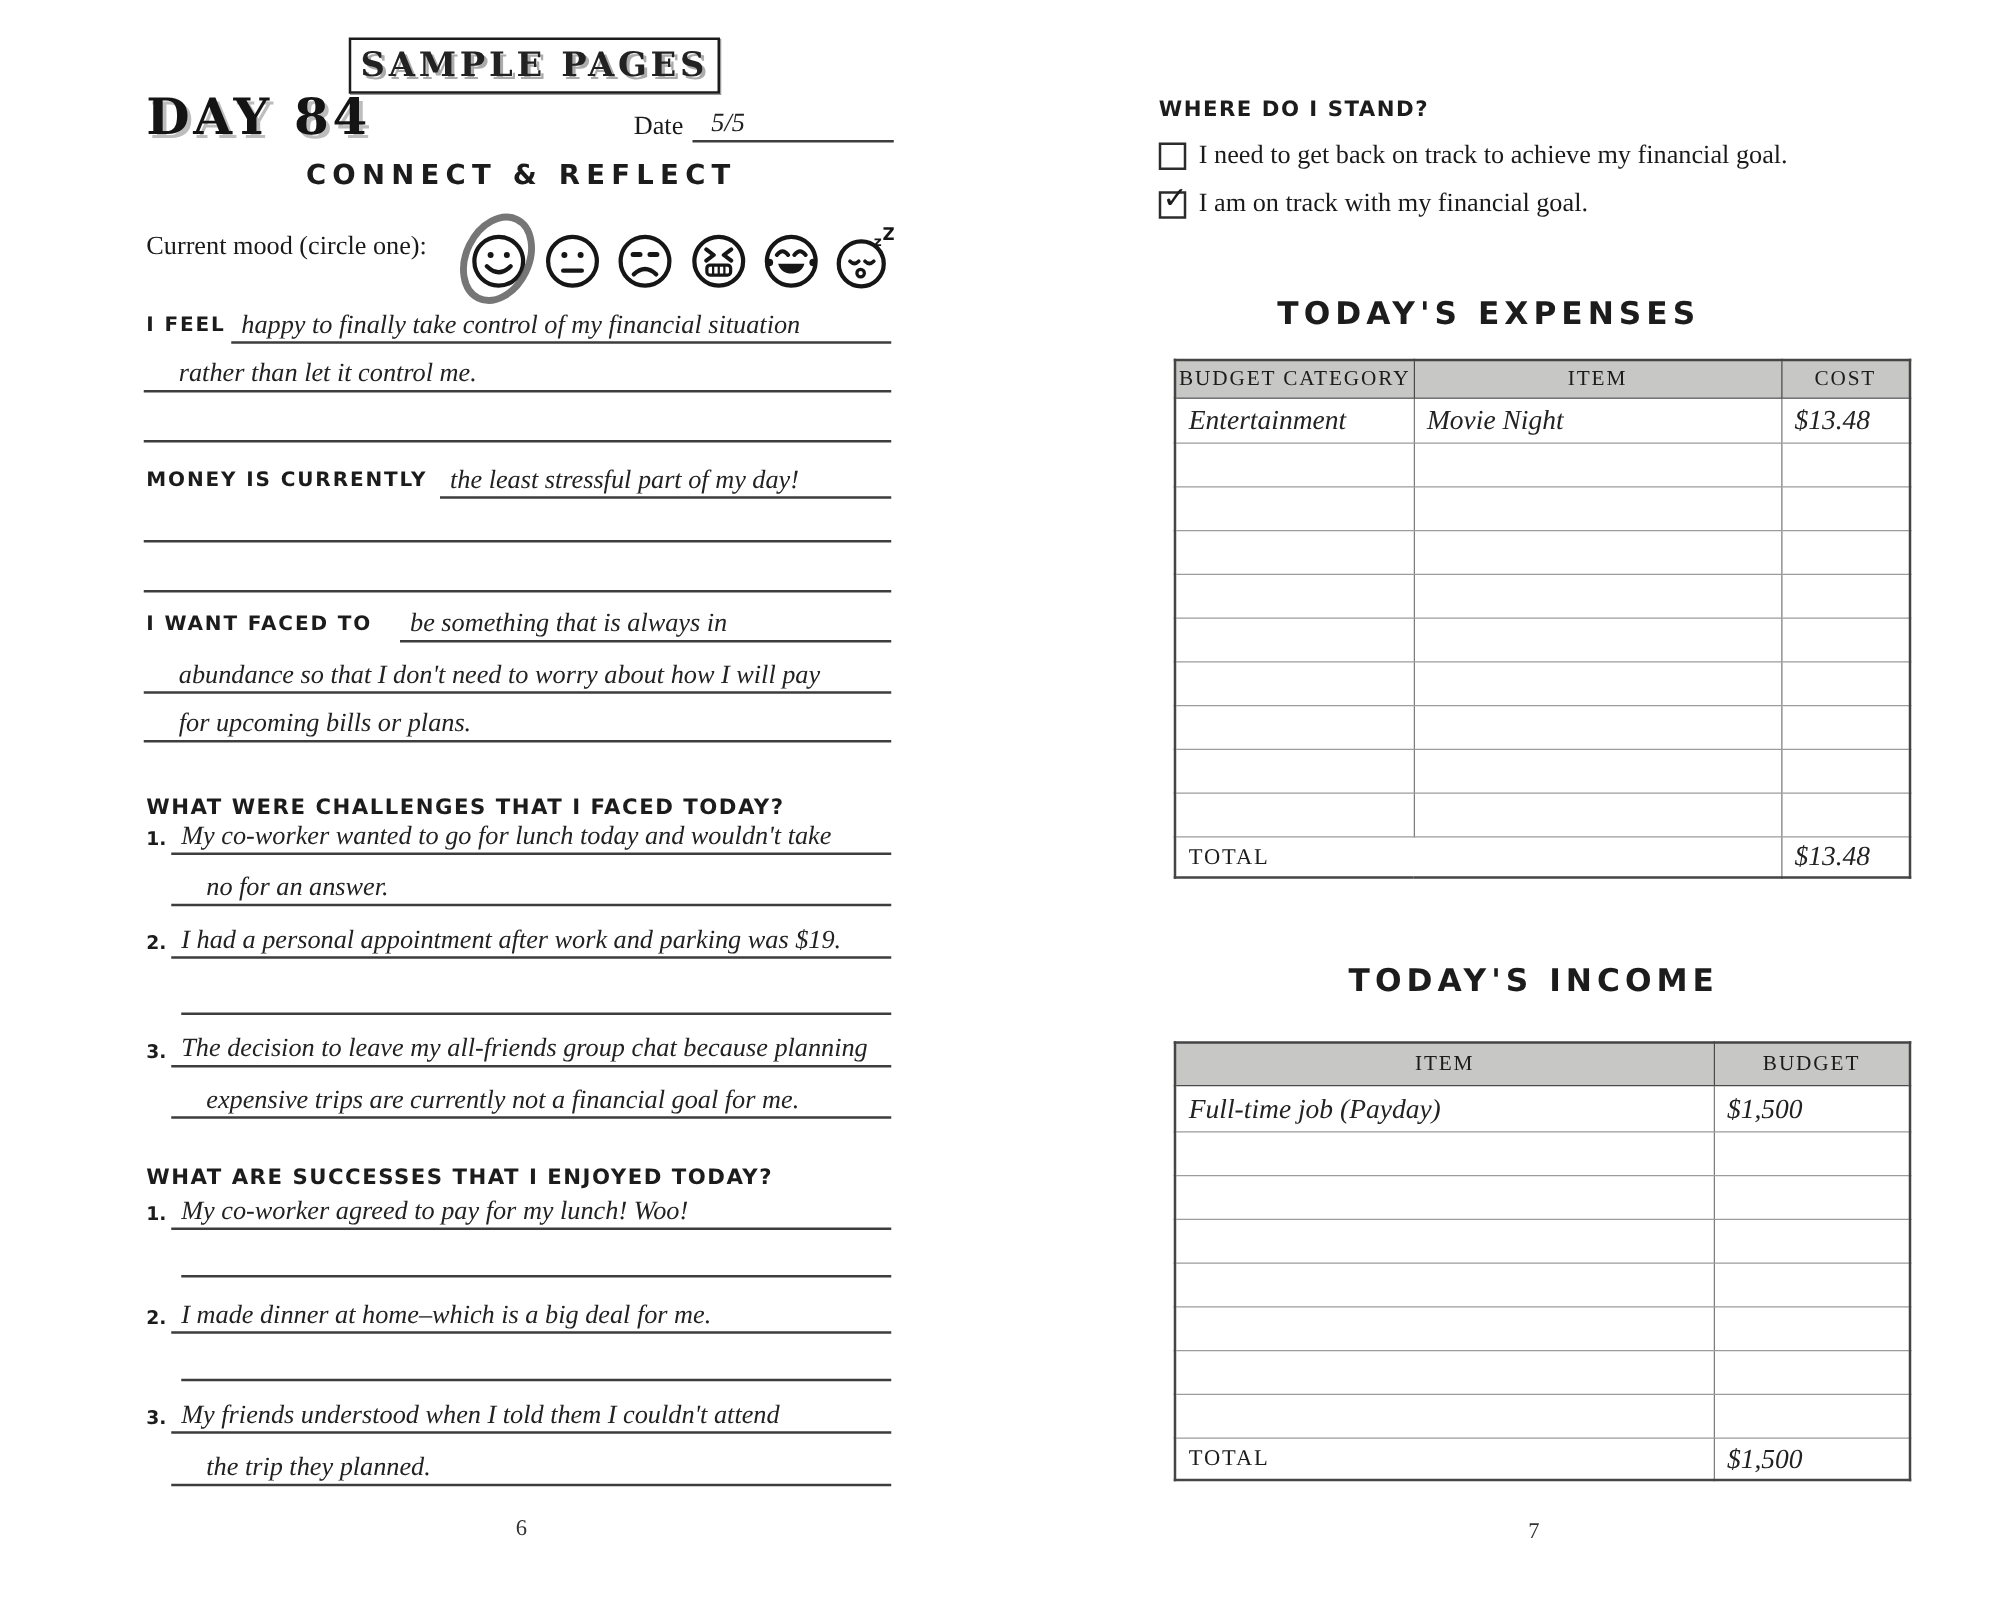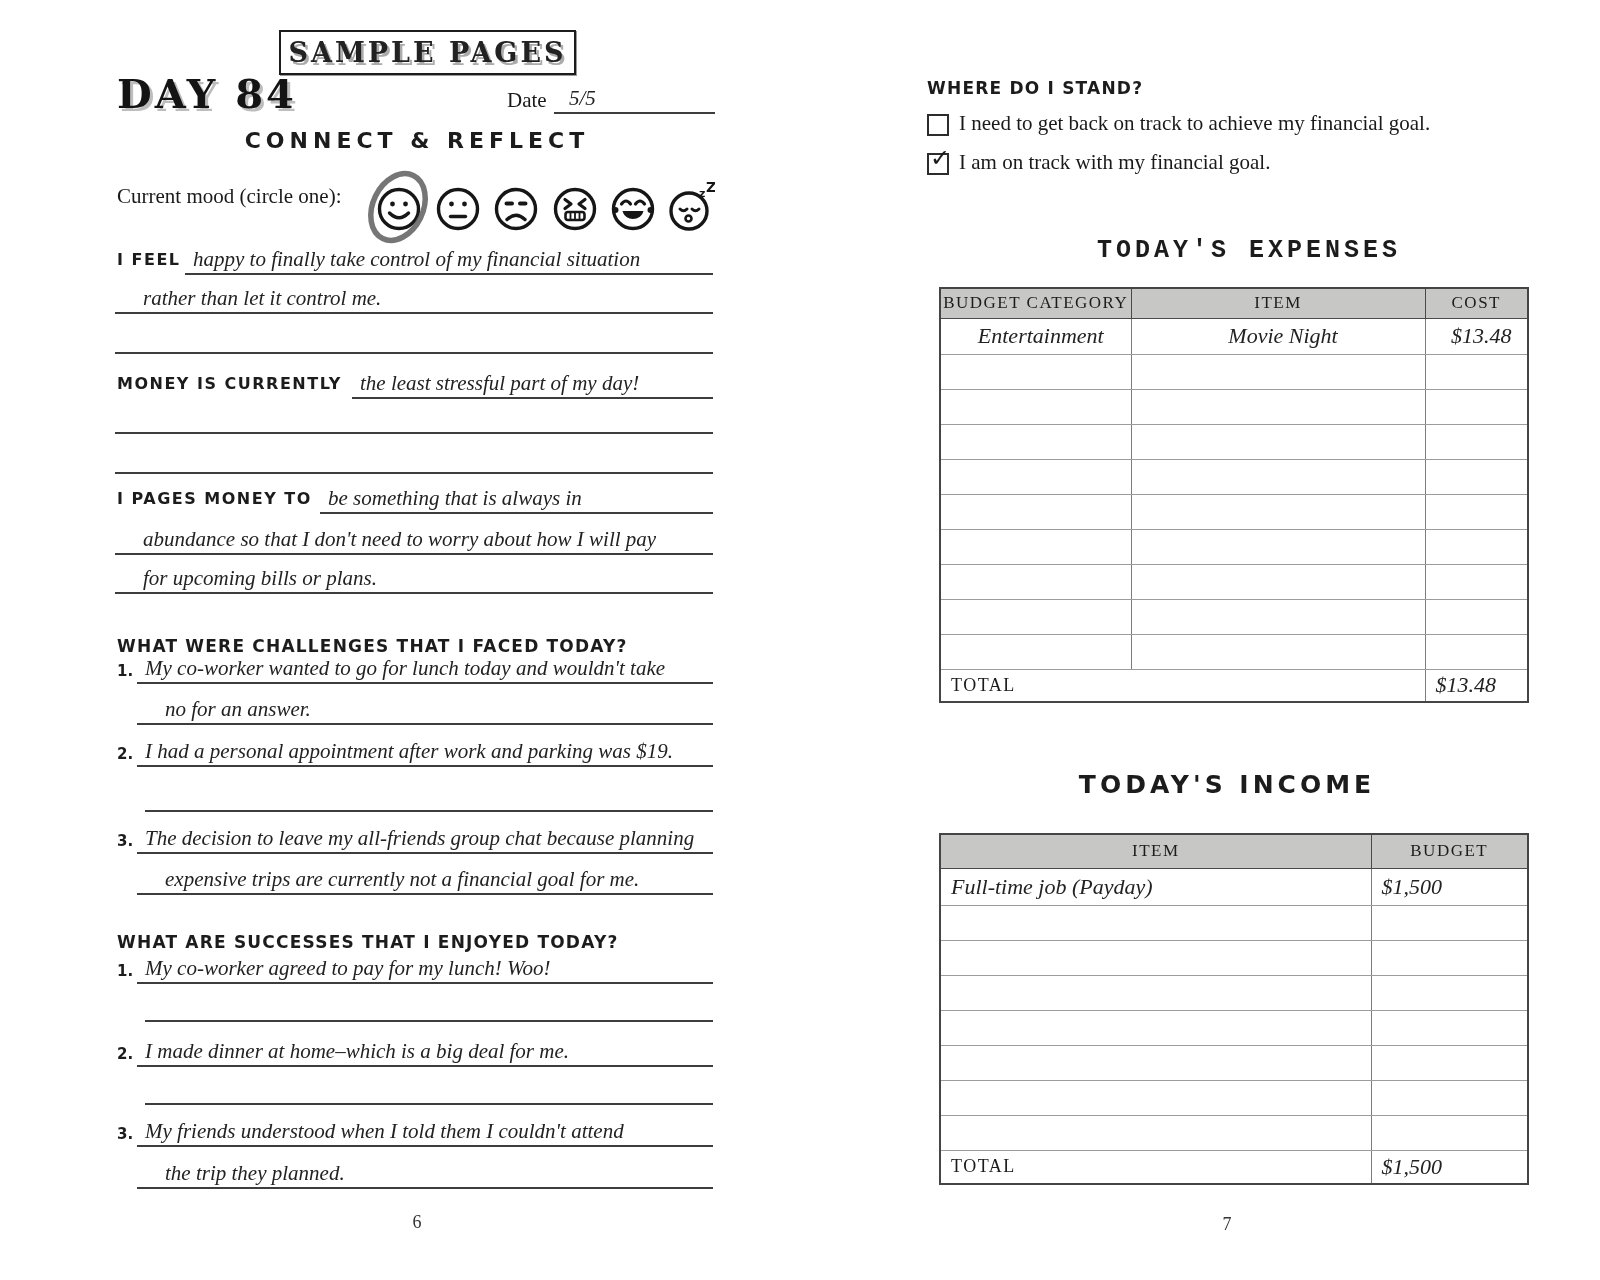--- a/index.html
+++ b/index.html
@@ -137,21 +137,21 @@
   </div>
   <div class="wline" style="left:78px;top:318px;width:598px;"></div>
 
   <div class="abs sansb lbl" style="left:80px;top:374px;">MONEY IS CURRENTLY</div>
   <div class="wline" style="left:315px;top:363px;width:361px;">
     <span class="hw">the least stressful part of my day!</span>
   </div>
   <div class="wline" style="left:78px;top:398px;width:598px;"></div>
   <div class="wline" style="left:78px;top:438px;width:598px;"></div>
 
-  <div class="abs sansb lbl" style="left:80px;top:489px;">I PAGES MONEY TO</div>
+  <div class="abs sansb lbl" style="left:80px;top:489px;">I WANT FACED TO</div>
   <div class="wline" style="left:78px;top:519px;width:598px;">
     <span class="hw ind">abundance so that I don't need to worry about how I will pay</span>
   </div>
   <div class="wline" style="left:283px;top:478px;width:393px;">
     <span class="hw">be something that is always in</span>
   </div>
   <div class="wline" style="left:78px;top:558px;width:598px;">
     <span class="hw ind">for upcoming bills or plans.</span>
   </div>
 
@@ -208,36 +208,36 @@
   <div class="chk" style="left:890px;top:114px;">
     <span class="mk"></span>
   </div>
   <div class="abs serif" style="left:922px;top:111px;">I need to get back on track to achieve my financial goal.</div>
 
   <div class="chk" style="left:890px;top:153px;">
     <span class="mk">✓</span>
   </div>
   <div class="abs serif" style="left:922px;top:150px;">I am on track with my financial goal.</div>
 
-  <div class="title-c sansb" style="left:912px;top:236px;font-size:25px;letter-spacing:4px;font-family:Liberation Mono, monospace;">TODAY'S EXPENSES</div>
+  <div class="title-c sansb" style="left:854px;top:236px;font-size:25px;letter-spacing:4px;">TODAY'S EXPENSES</div>
 
   <div class="tablewrap" style="left:902px;top:287px;width:588px;">
     <table class="jt">
       <colgroup>
           <col style="width:191px">
           <col style="width:294px">
           <col style="width:103px">
         </colgroup>
       <tbody>
           <tr style="height:30px;">
         <th>BUDGET CATEGORY</th>
         <th>ITEM</th>
         <th>COST</th>
       </tr>
-      <tr style="height:36px;text-align:center;">
+      <tr style="height:36px;">
         <td><span class="hw hw-big">Entertainment</span></td>
         <td><span class="hw hw-big">Movie Night</span></td>
         <td><span class="hw hw-big">$13.48</span></td>
       </tr>
       <tr style="height:35px;">
             <td></td>
             <td></td>
             <td></td>
           </tr>
       <tr style="height:35px;">

